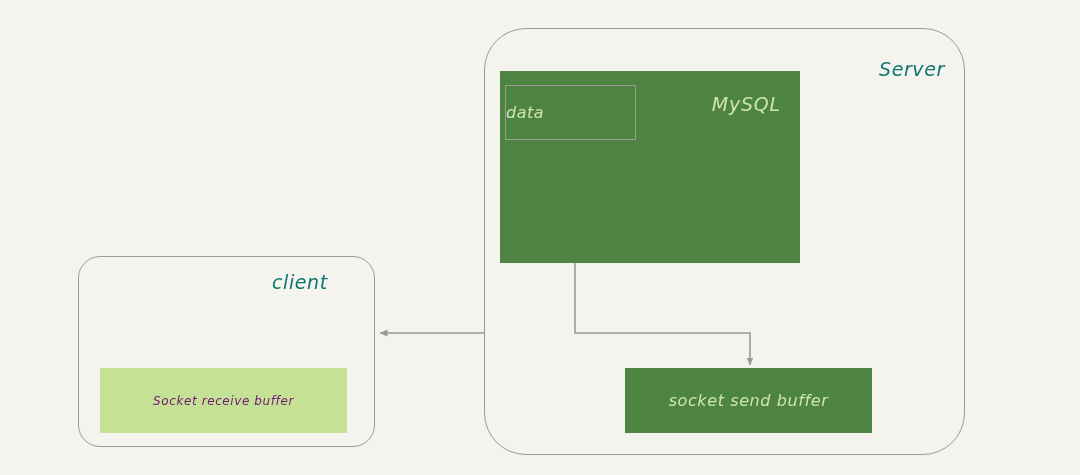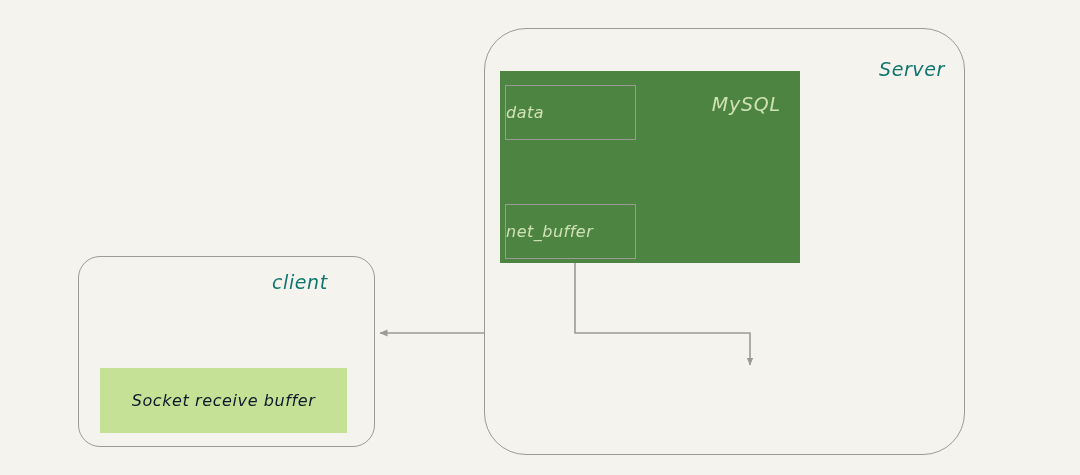--- a/index.html
+++ b/index.html
@@ -135,22 +135,22 @@
     font-size: 16px;
     color: #cfe3b5;
     letter-spacing: 0.6px;
   }
   #socket-receive-buffer {
     left: 100px;
     top: 368px;
     width: 247px;
     height: 65px;
     background: #c5e195;
-    font-size: 16px;
-    color: #0f172a;
+    font-size: 12px;
+    color: #701a75;
     letter-spacing: 0.6px;
   }
 </style>
 </head>
 <body>
 
 <div id="canvas">
 
   <svg class="connectors" viewBox="0 0 1080 475" width="1080" height="475">
     <defs>
@@ -176,18 +176,18 @@
   <div id="server-label" class="container-label">Server</div>
 
   <div id="mysql-block" class="block">
     <span id="mysql-label">MySQL</span>
   </div>
 
   <div id="data-box" class="inner-box">
     <span>data</span>
   </div>
 
-  <div id="net-buffer-box" class="inner-box">
-    <span>net_buffer</span>
+
+  <div id="socket-send-buffer" class="block">
+    <span>socket send buffer</span>
   </div>
-
 
 </div>
 
 </body></html>

